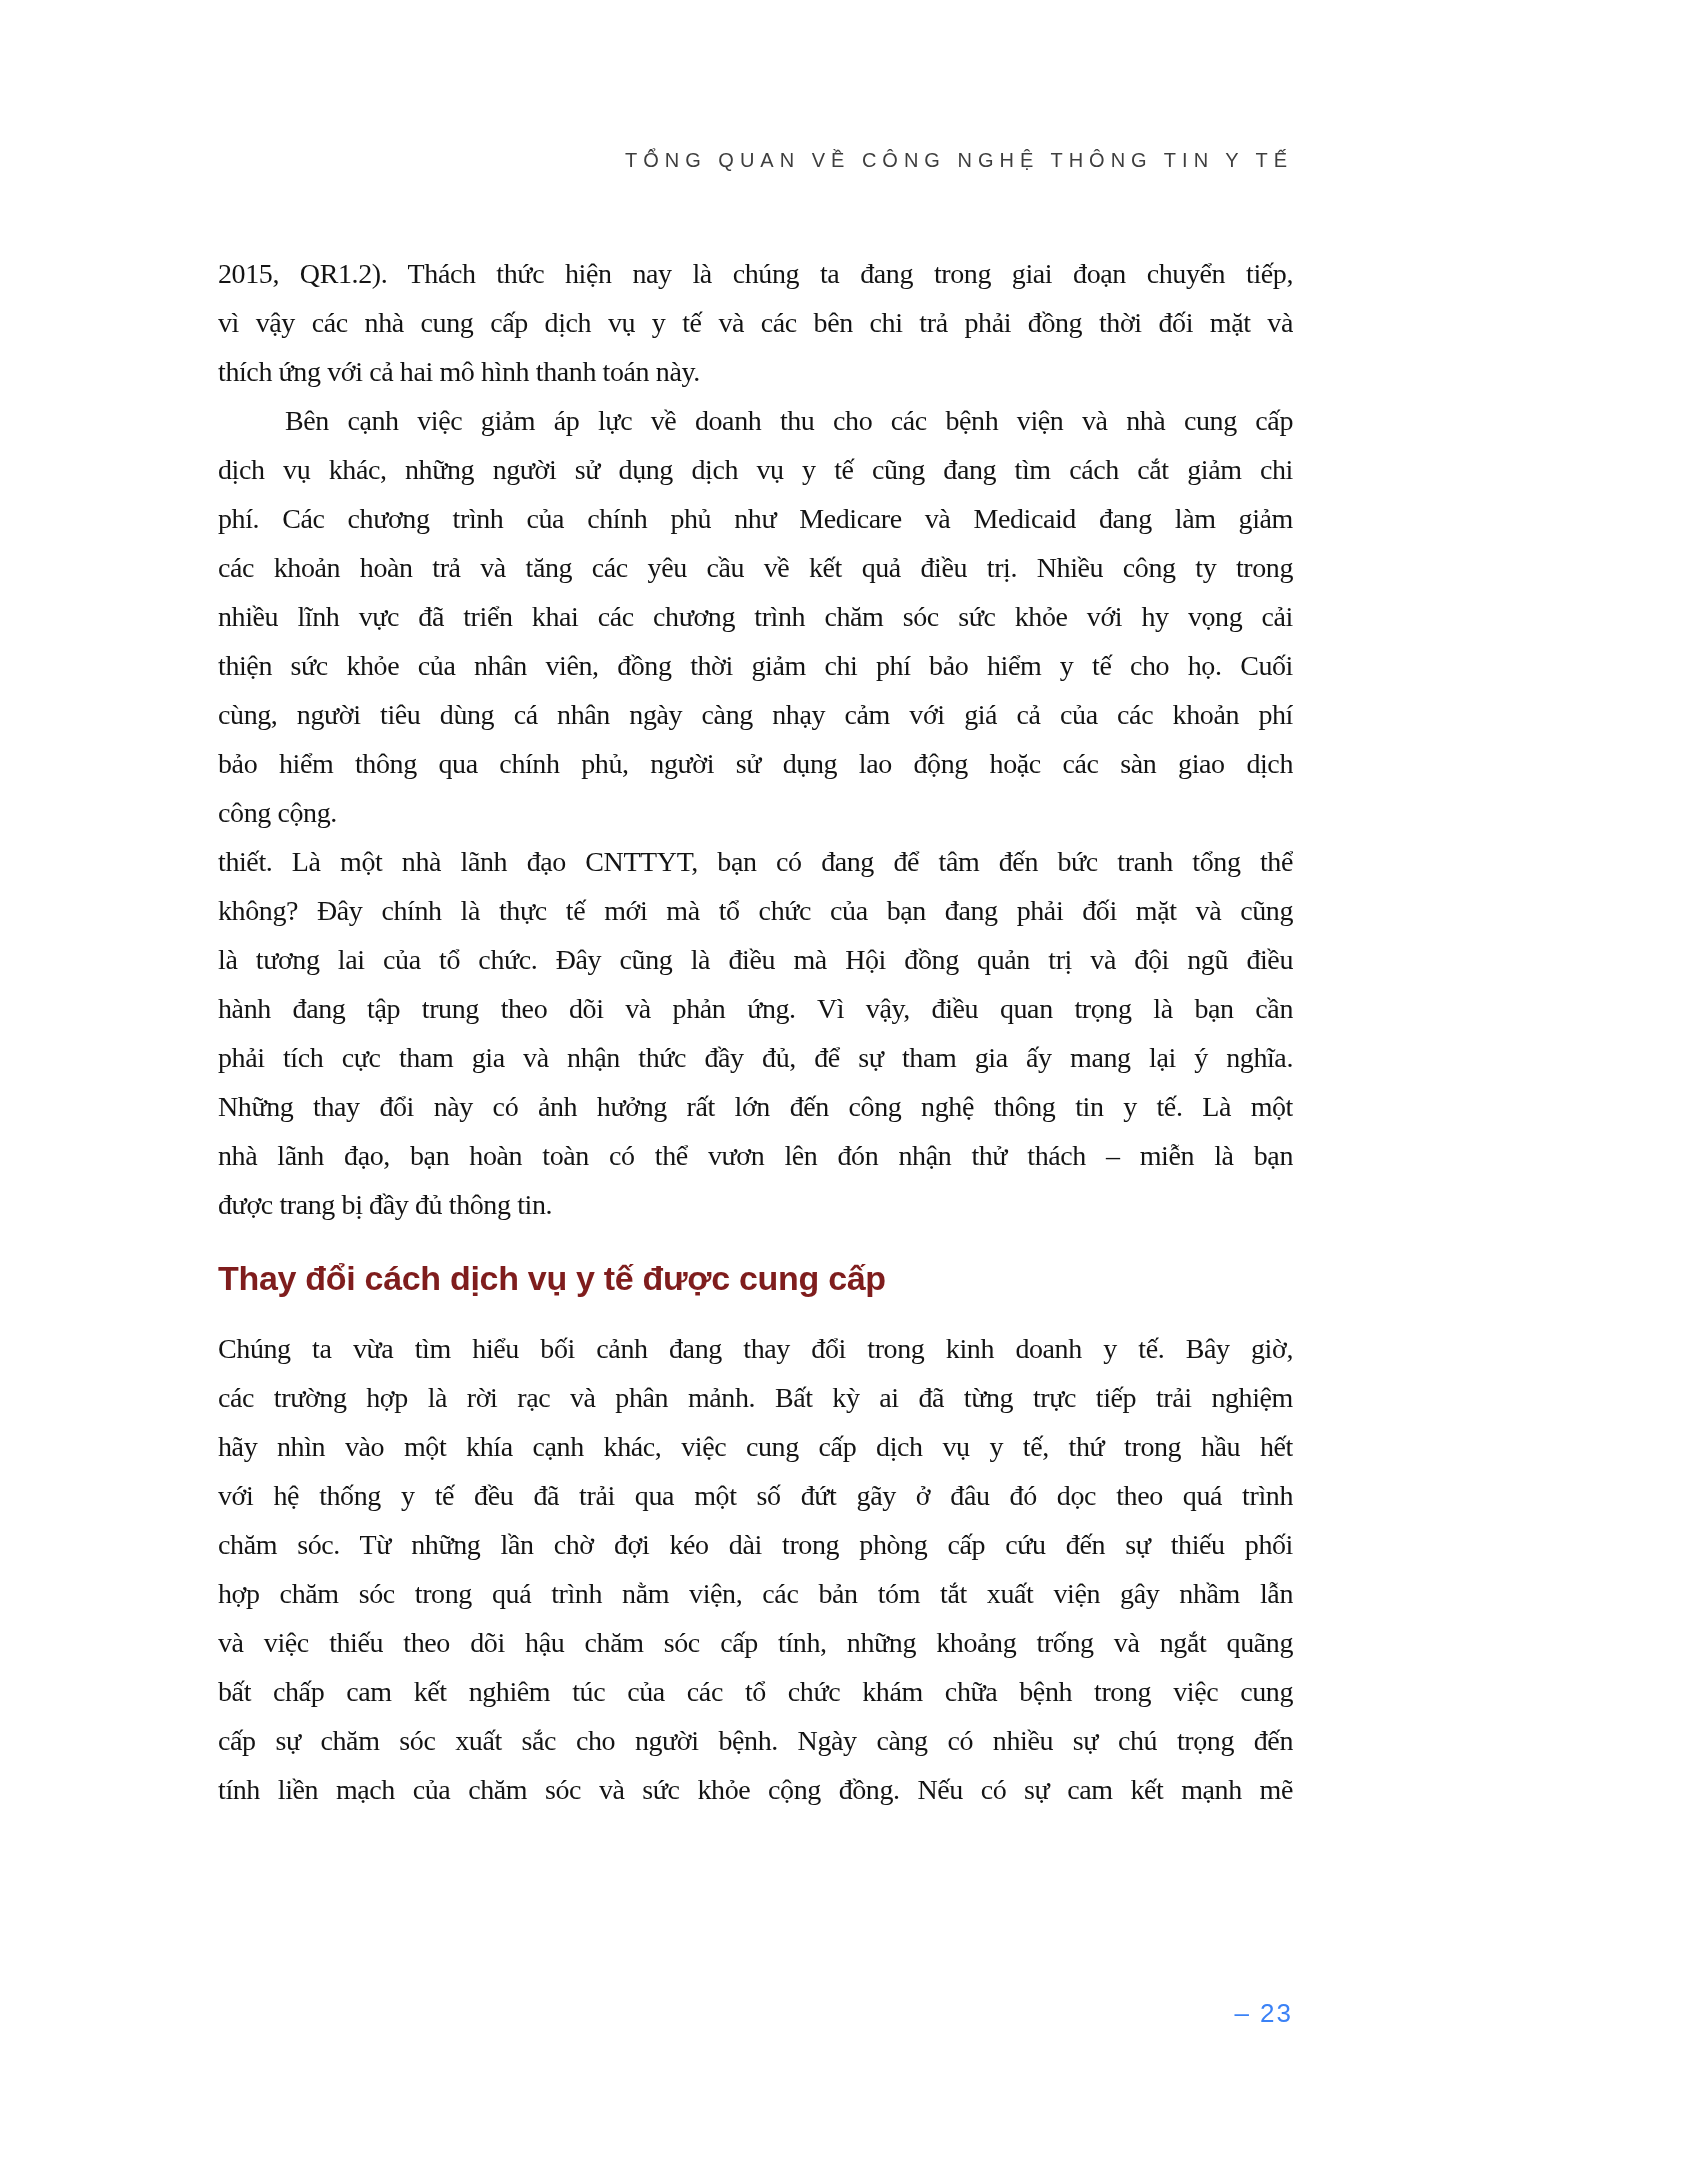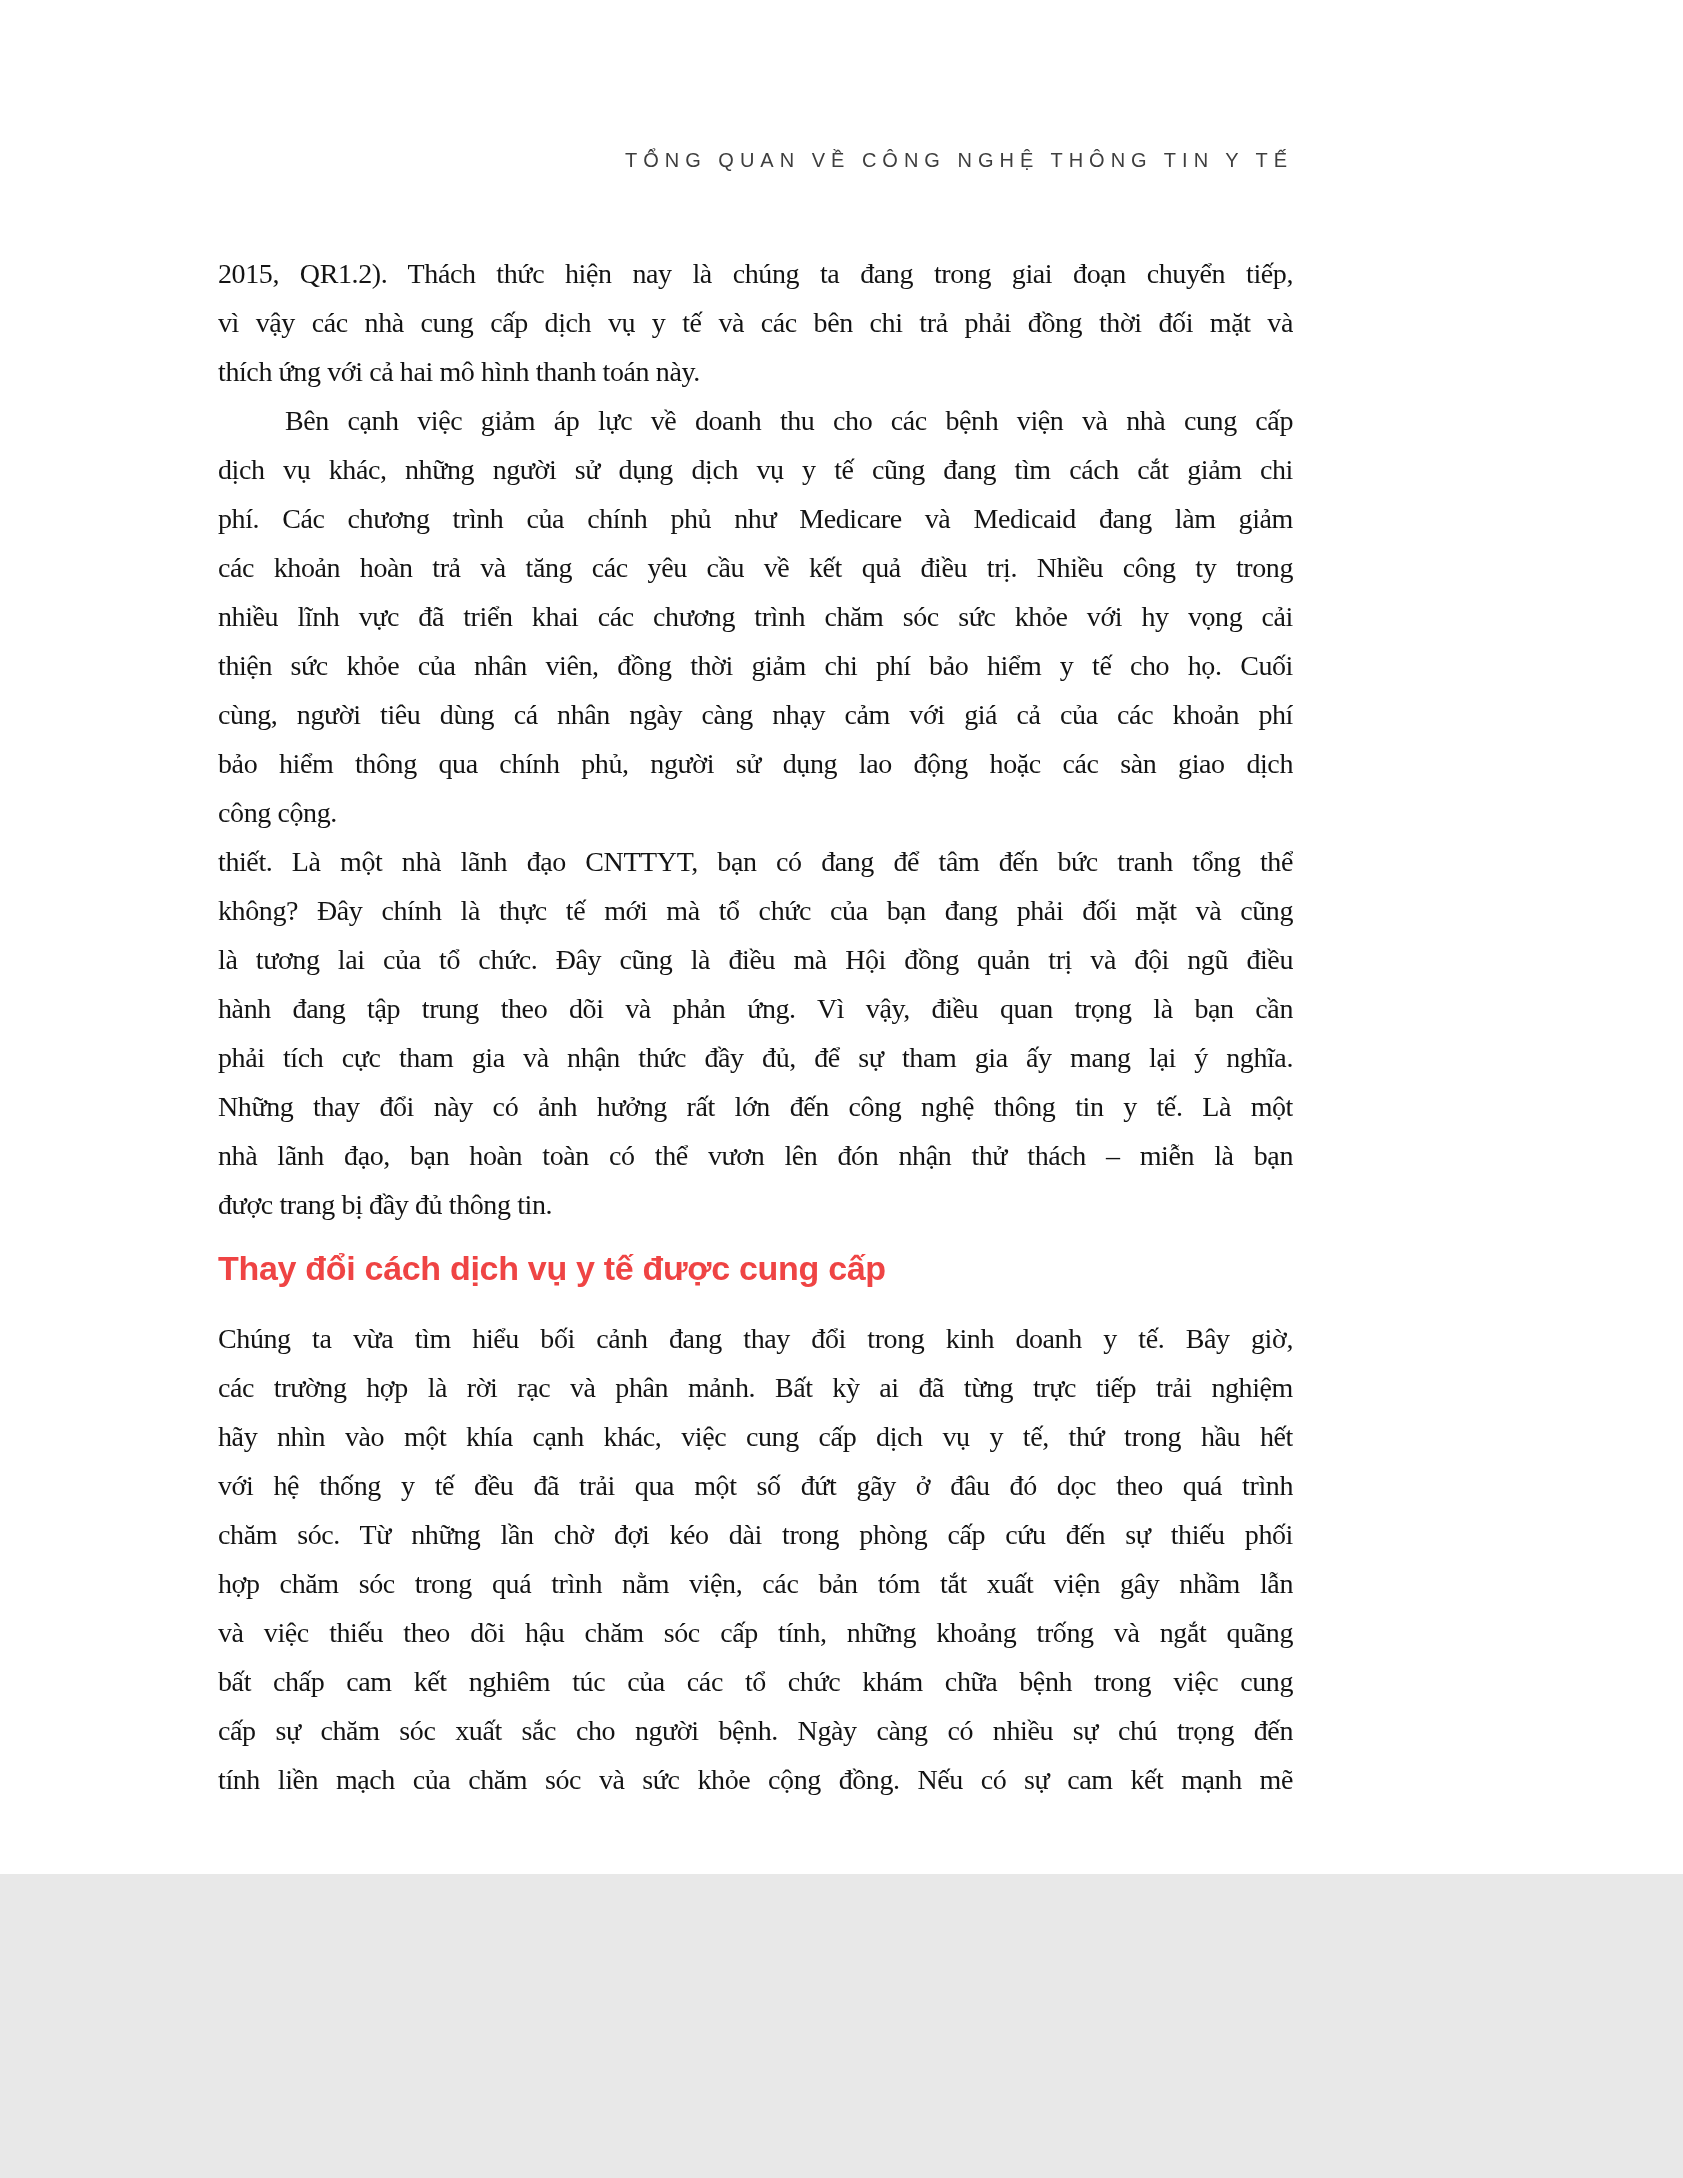--- a/index.html
+++ b/index.html
@@ -1,19 +1,19 @@
 <!DOCTYPE html>
 <html lang="vi"><head>
 <meta charset="utf-8">
 <style>
   html, body { margin: 0; padding: 0; background: #e8e8e8; }
   .page {
     position: relative;
     width: 1683px;
-    height: 1874px;
+    height: 2178px;
     background: #ffffff;
     overflow: hidden;
     font-family: "Liberation Serif", "DejaVu Serif", serif;
   }
   .running-header {
     position: absolute;
     top: 149px;
     left: 218px;
     width: 1075px;
     text-align: right;
@@ -38,27 +38,27 @@
     font-size: 28px;
     letter-spacing: -0.4px;
     white-space: nowrap;
     overflow: hidden;
     text-align: justify;
     text-align-last: justify;
   }
   .line.indent { padding-left: 67px; }
   .line.last { text-align-last: left; }
   .section-heading {
-    margin: 14px 0 21px 0;
+    margin: 24px 0 21px 0;
     font-family: "Liberation Sans", "DejaVu Sans", sans-serif;
     font-weight: 700;
     font-size: 34px;
     line-height: 50px;
     letter-spacing: -0.3px;
-    color: #ef4444;
+    color: #7f1d1d;
   }
   .page-number {
     position: absolute;
     top: 1998px;
     left: 218px;
     width: 1075px;
     text-align: right;
     font-family: "Liberation Sans", "DejaVu Sans", sans-serif;
     font-size: 26px;
     letter-spacing: 2px;

